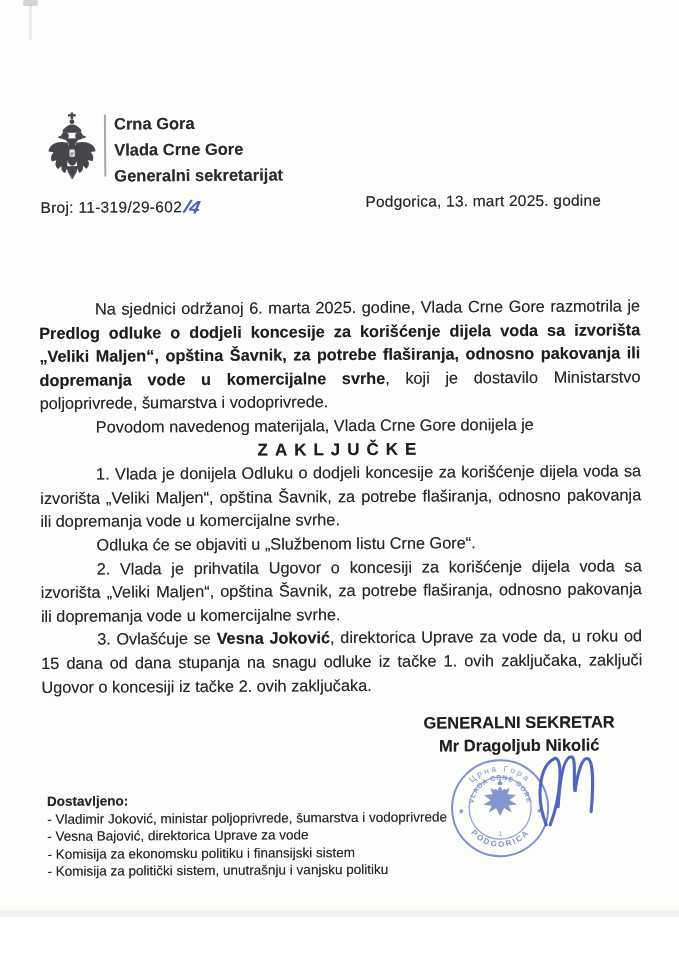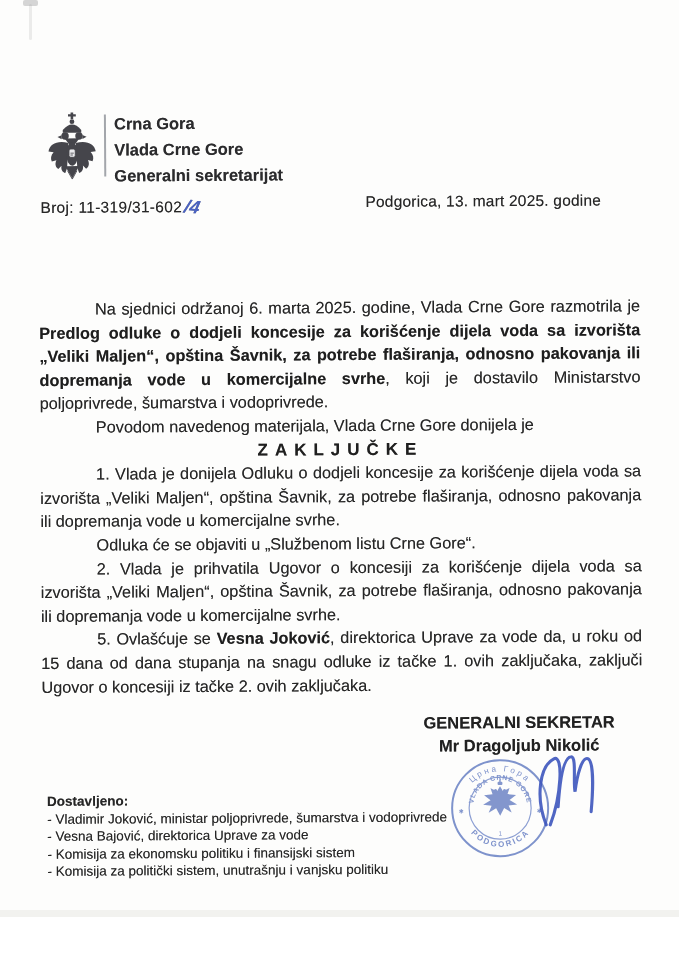--- a/index.html
+++ b/index.html
@@ -87,34 +87,34 @@
     </svg>
 
     <div class="hdr-divider"></div>
 
     <div class="org-block scan-text">
       <div>Crna Gora</div>
       <div>Vlada Crne Gore</div>
       <div>Generalni sekretarijat</div>
     </div>
 
-    <div class="broj scan-text"><span>Broj: 11-319/31-602</span><span class="hand">/4</span>
+    <div class="broj scan-text"><span>Broj: 11-319/29-602</span><span class="hand">/4</span>
     </div>
     <div class="place-date scan-text">Podgorica, 13. mart 2025. godine</div>
 
     <div class="body scan-text">
       <p><span>Na sjednici održanoj 6. marta 2025. godine, Vlada Crne Gore razmotrila je </span><b>Predlog odluke o dodjeli koncesije za korišćenje dijela voda sa izvorišta „Veliki Maljen“, opština Šavnik, za potrebe flaširanja, odnosno pakovanja ili dopremanja vode u komercijalne svrhe</b><span>, koji je dostavilo Ministarstvo poljoprivrede, šumarstva i vodoprivrede.</span></p>
       <p>Povodom navedenog materijala, Vlada Crne Gore donijela je</p>
 
       <p class="heading">ZAKLJUČKE</p>
 
       <p>1. Vlada je donijela Odluku o dodjeli koncesije za korišćenje dijela voda sa izvorišta „Veliki Maljen“, opština Šavnik, za potrebe flaširanja, odnosno pakovanja ili dopremanja vode u komercijalne svrhe.</p>
       <p>Odluka će se objaviti u „Službenom listu Crne Gore“.</p>
       <p>2. Vlada je prihvatila Ugovor o koncesiji za korišćenje dijela voda sa izvorišta „Veliki Maljen“, opština Šavnik, za potrebe flaširanja, odnosno pakovanja ili dopremanja vode u komercijalne svrhe.</p>
-      <p><span>5. Ovlašćuje se </span><b>Vesna Joković</b><span>, direktorica Uprave za vode da, u roku od 15 dana od dana stupanja na snagu odluke iz tačke 1. ovih zaključaka, zaključi Ugovor o koncesiji iz tačke 2. ovih zaključaka.</span></p>
+      <p><span>3. Ovlašćuje se </span><b>Vesna Joković</b><span>, direktorica Uprave za vode da, u roku od 15 dana od dana stupanja na snagu odluke iz tačke 1. ovih zaključaka, zaključi Ugovor o koncesiji iz tačke 2. ovih zaključaka.</span></p>
     </div>
 
     <div class="sig-block scan-text">
       <div>GENERALNI SEKRETAR</div>
       <div>Mr Dragoljub Nikolić</div>
     </div>
 
     <svg class="stamp-svg" width="240" height="125" viewBox="0 0 240 125">
       <defs>
         <path id="arcCyr" d="M 52.3,75.1 A 39,39 0 1 1 127.7,75.1" fill="none"></path>

